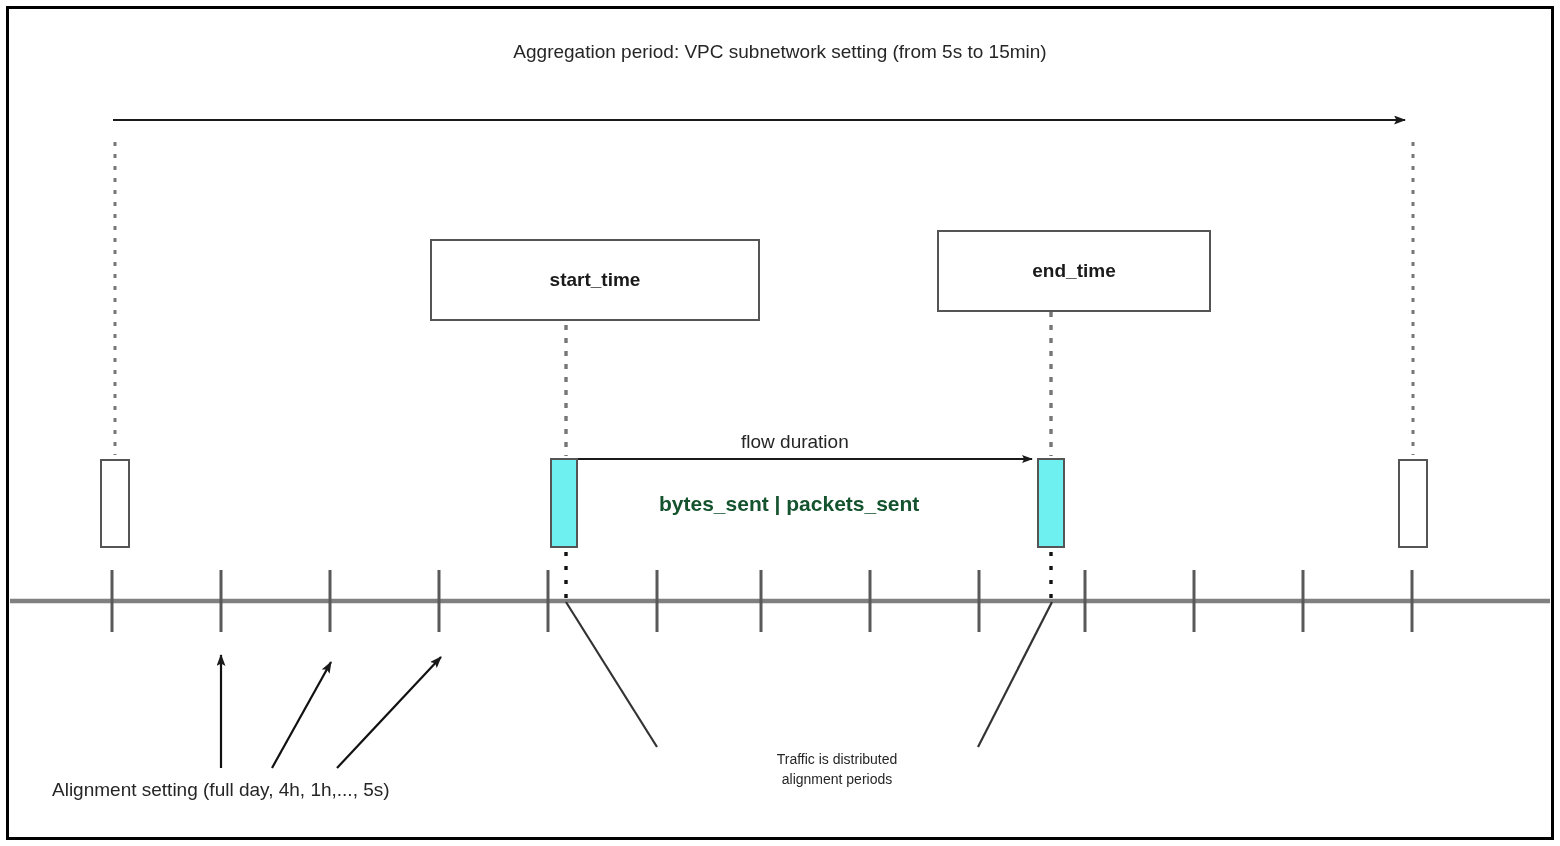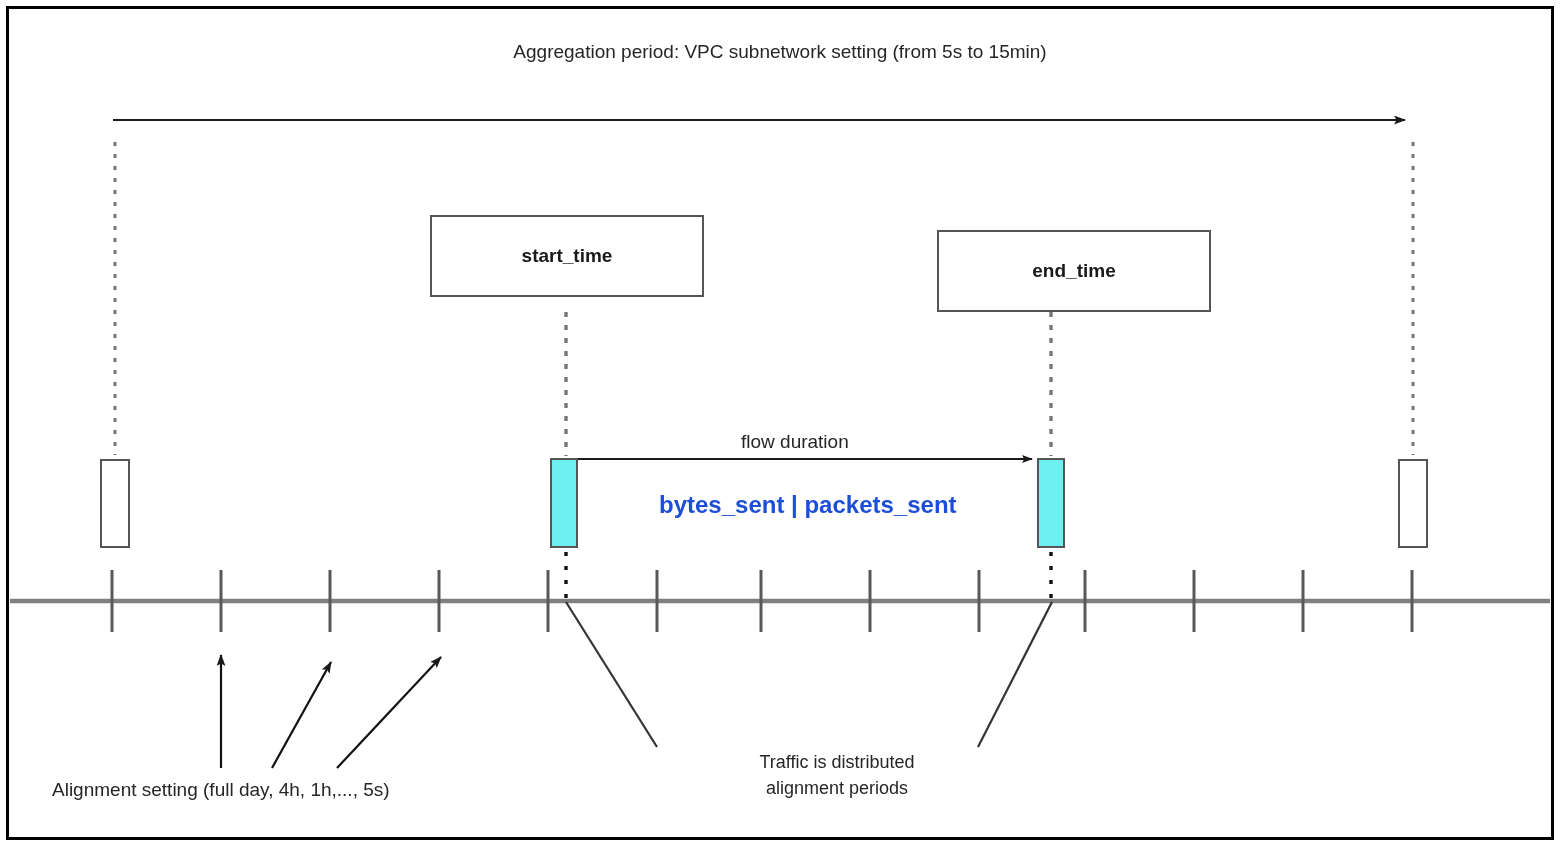--- a/index.html
+++ b/index.html
@@ -51,21 +51,21 @@
     border: 2px solid #555555;
     background: #ffffff;
     box-sizing: border-box;
     display: flex;
     align-items: center;
     justify-content: center;
     font-size: 19px;
     font-weight: bold;
     color: #1a1a1a;
   }
-  #box-start { left: 430px; top: 215px; width: 274px; height: 82px; }
+  #box-start { left: 430px; top: 239px; width: 330px; height: 82px; }
   #box-end   { left: 913px; top: 230px; width: 274px; height: 82px; margin-left: 24px; }
 
   .edge-rect {
     position: absolute;
     border: 2px solid #555555;
     background: #ffffff;
     box-sizing: border-box;
   }
   #rect-left  { left: 100px; top: 459px; width: 30px; height: 89px; }
   #rect-right { left: 1398px; top: 459px; width: 30px; height: 89px; }
@@ -80,36 +80,36 @@
 
   #flow-duration-label {
     left: 741px;
     top: 432px;
     font-size: 19px;
     color: #262626;
   }
   #metrics-label {
     left: 659px;
     top: 493px;
-    font-size: 24px;
+    font-size: 21px;
     font-weight: bold;
-    color: #1d4ed8;
+    color: #14532d;
   }
   #alignment-note {
     left: 52px;
     top: 780px;
     font-size: 19px;
     color: #262626;
   }
   #traffic-note {
     left: 712px;
     top: 749px;
     width: 250px;
     text-align: center;
-    font-size: 18px;
+    font-size: 14px;
     line-height: 1.45;
     color: #262626;
     white-space: normal;
   }
 </style>
 </head>
 <body>
 
 <div id="canvas">
   <div id="frame"></div>

